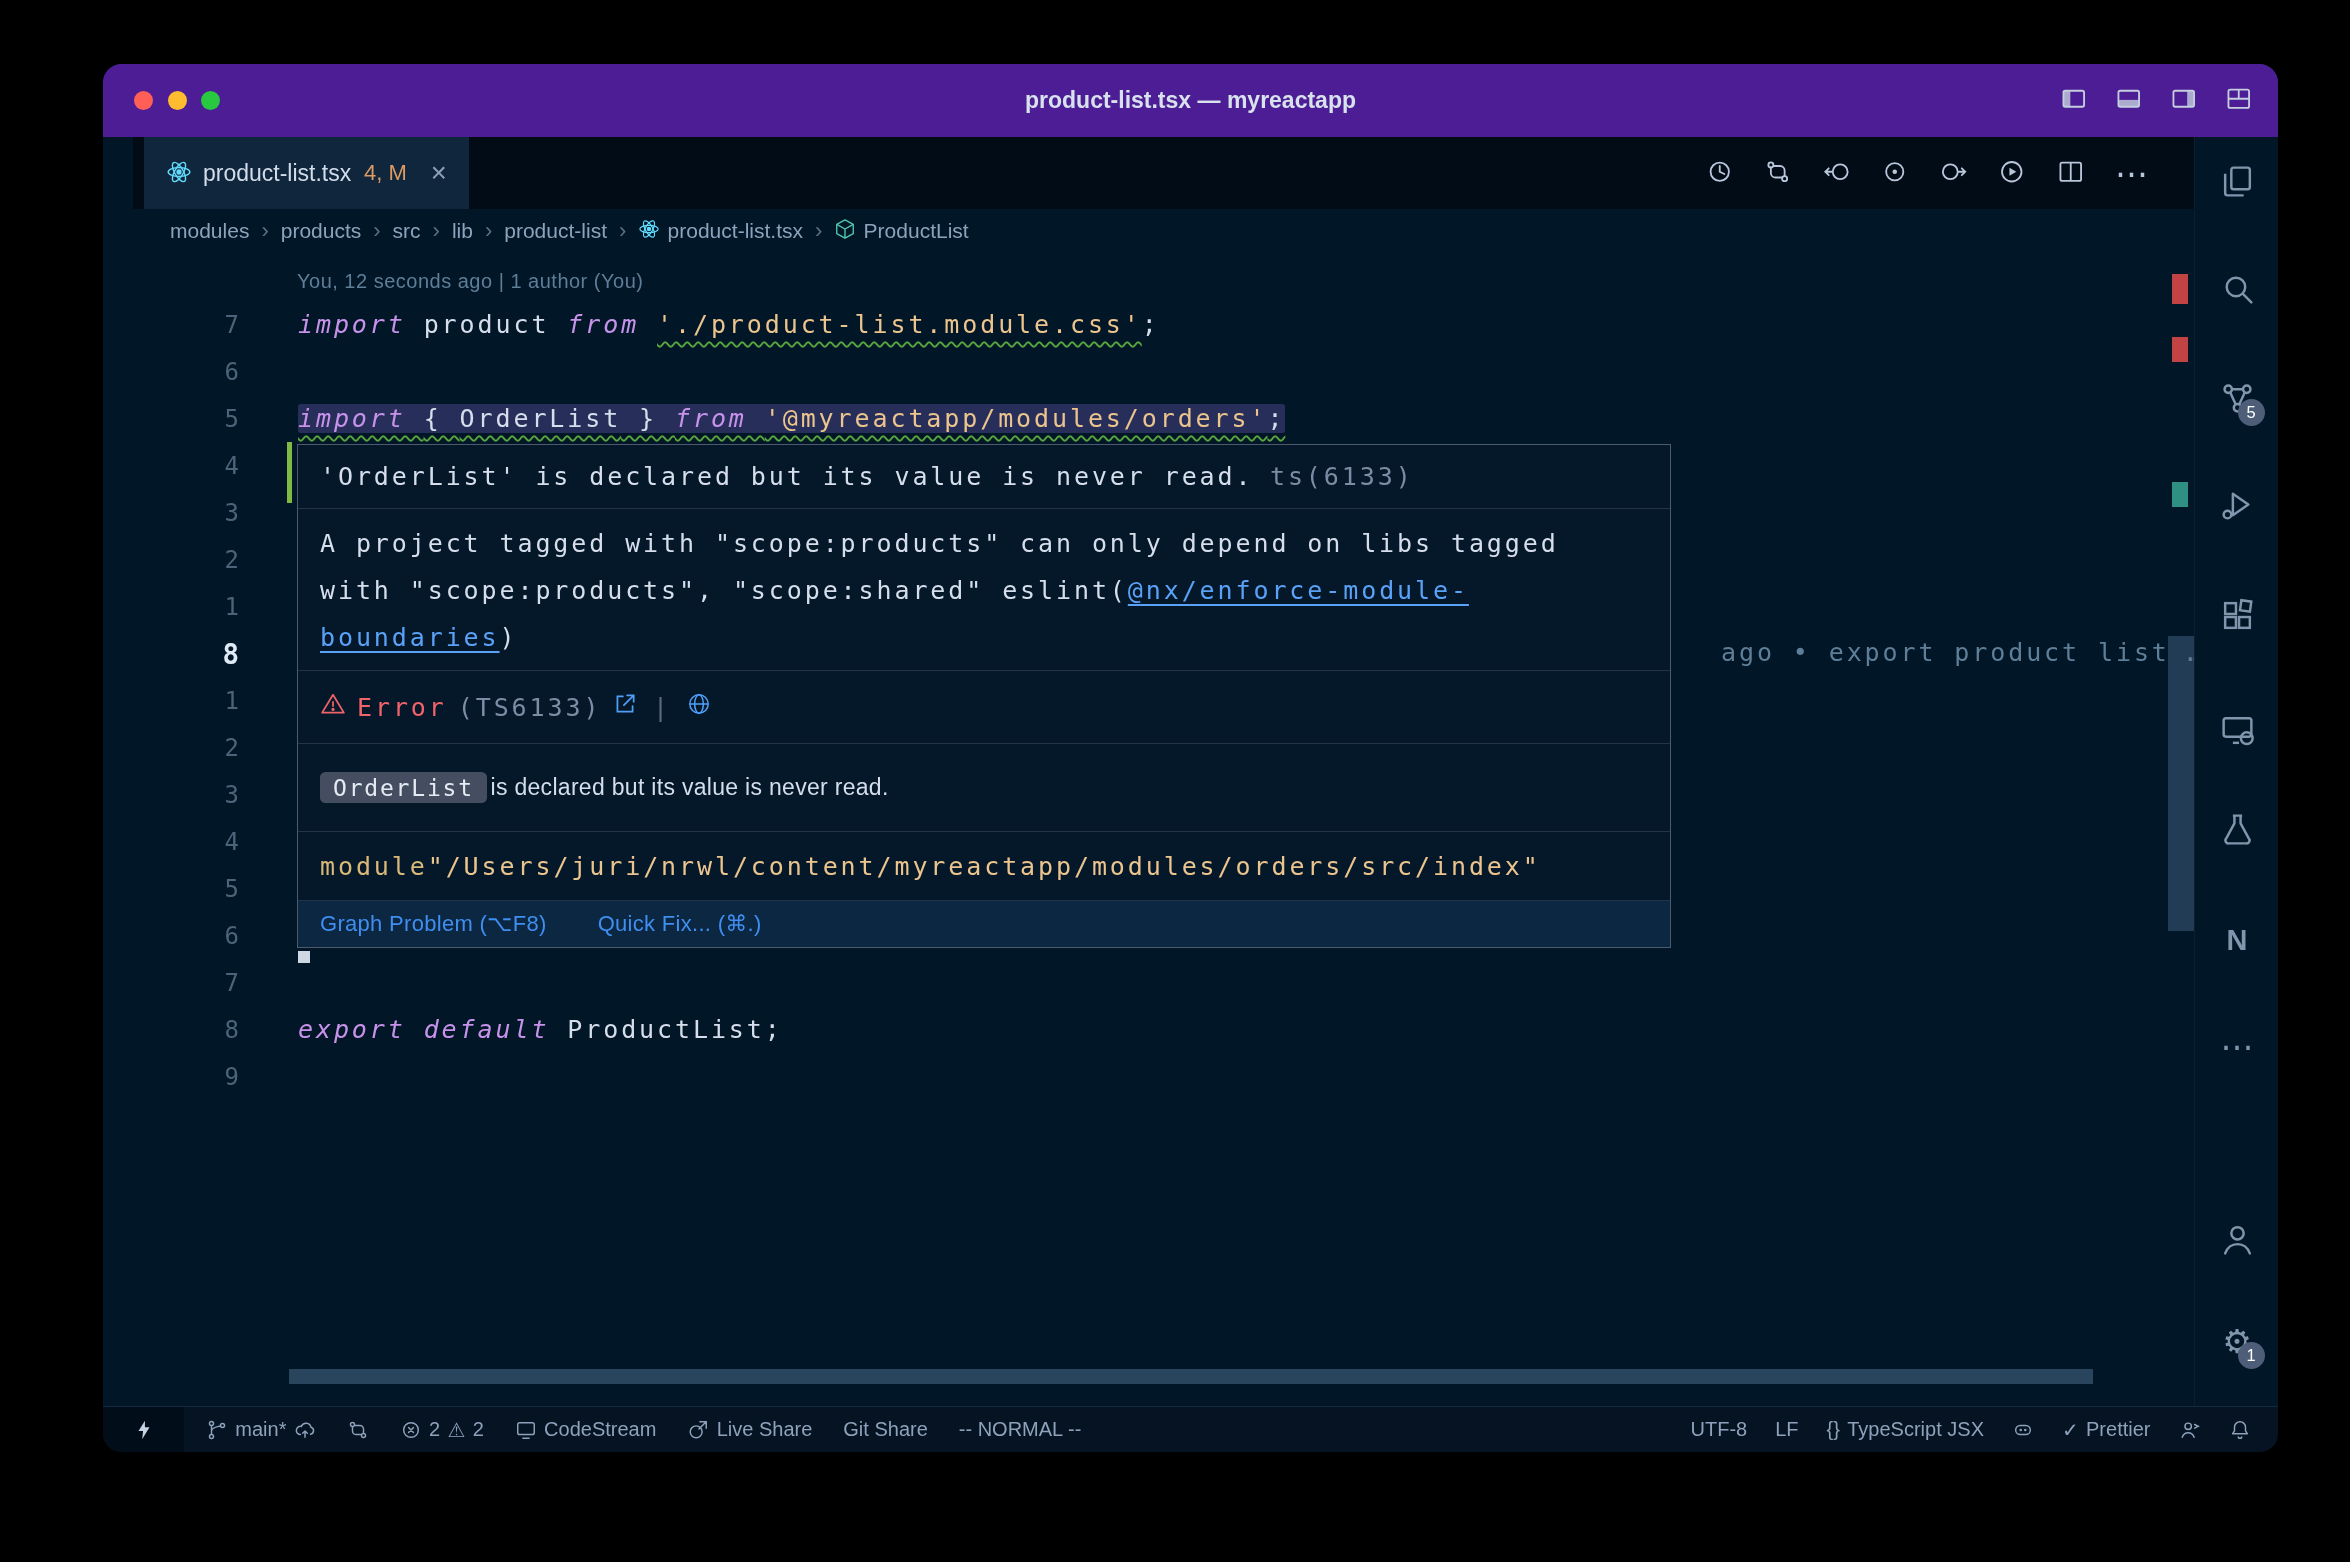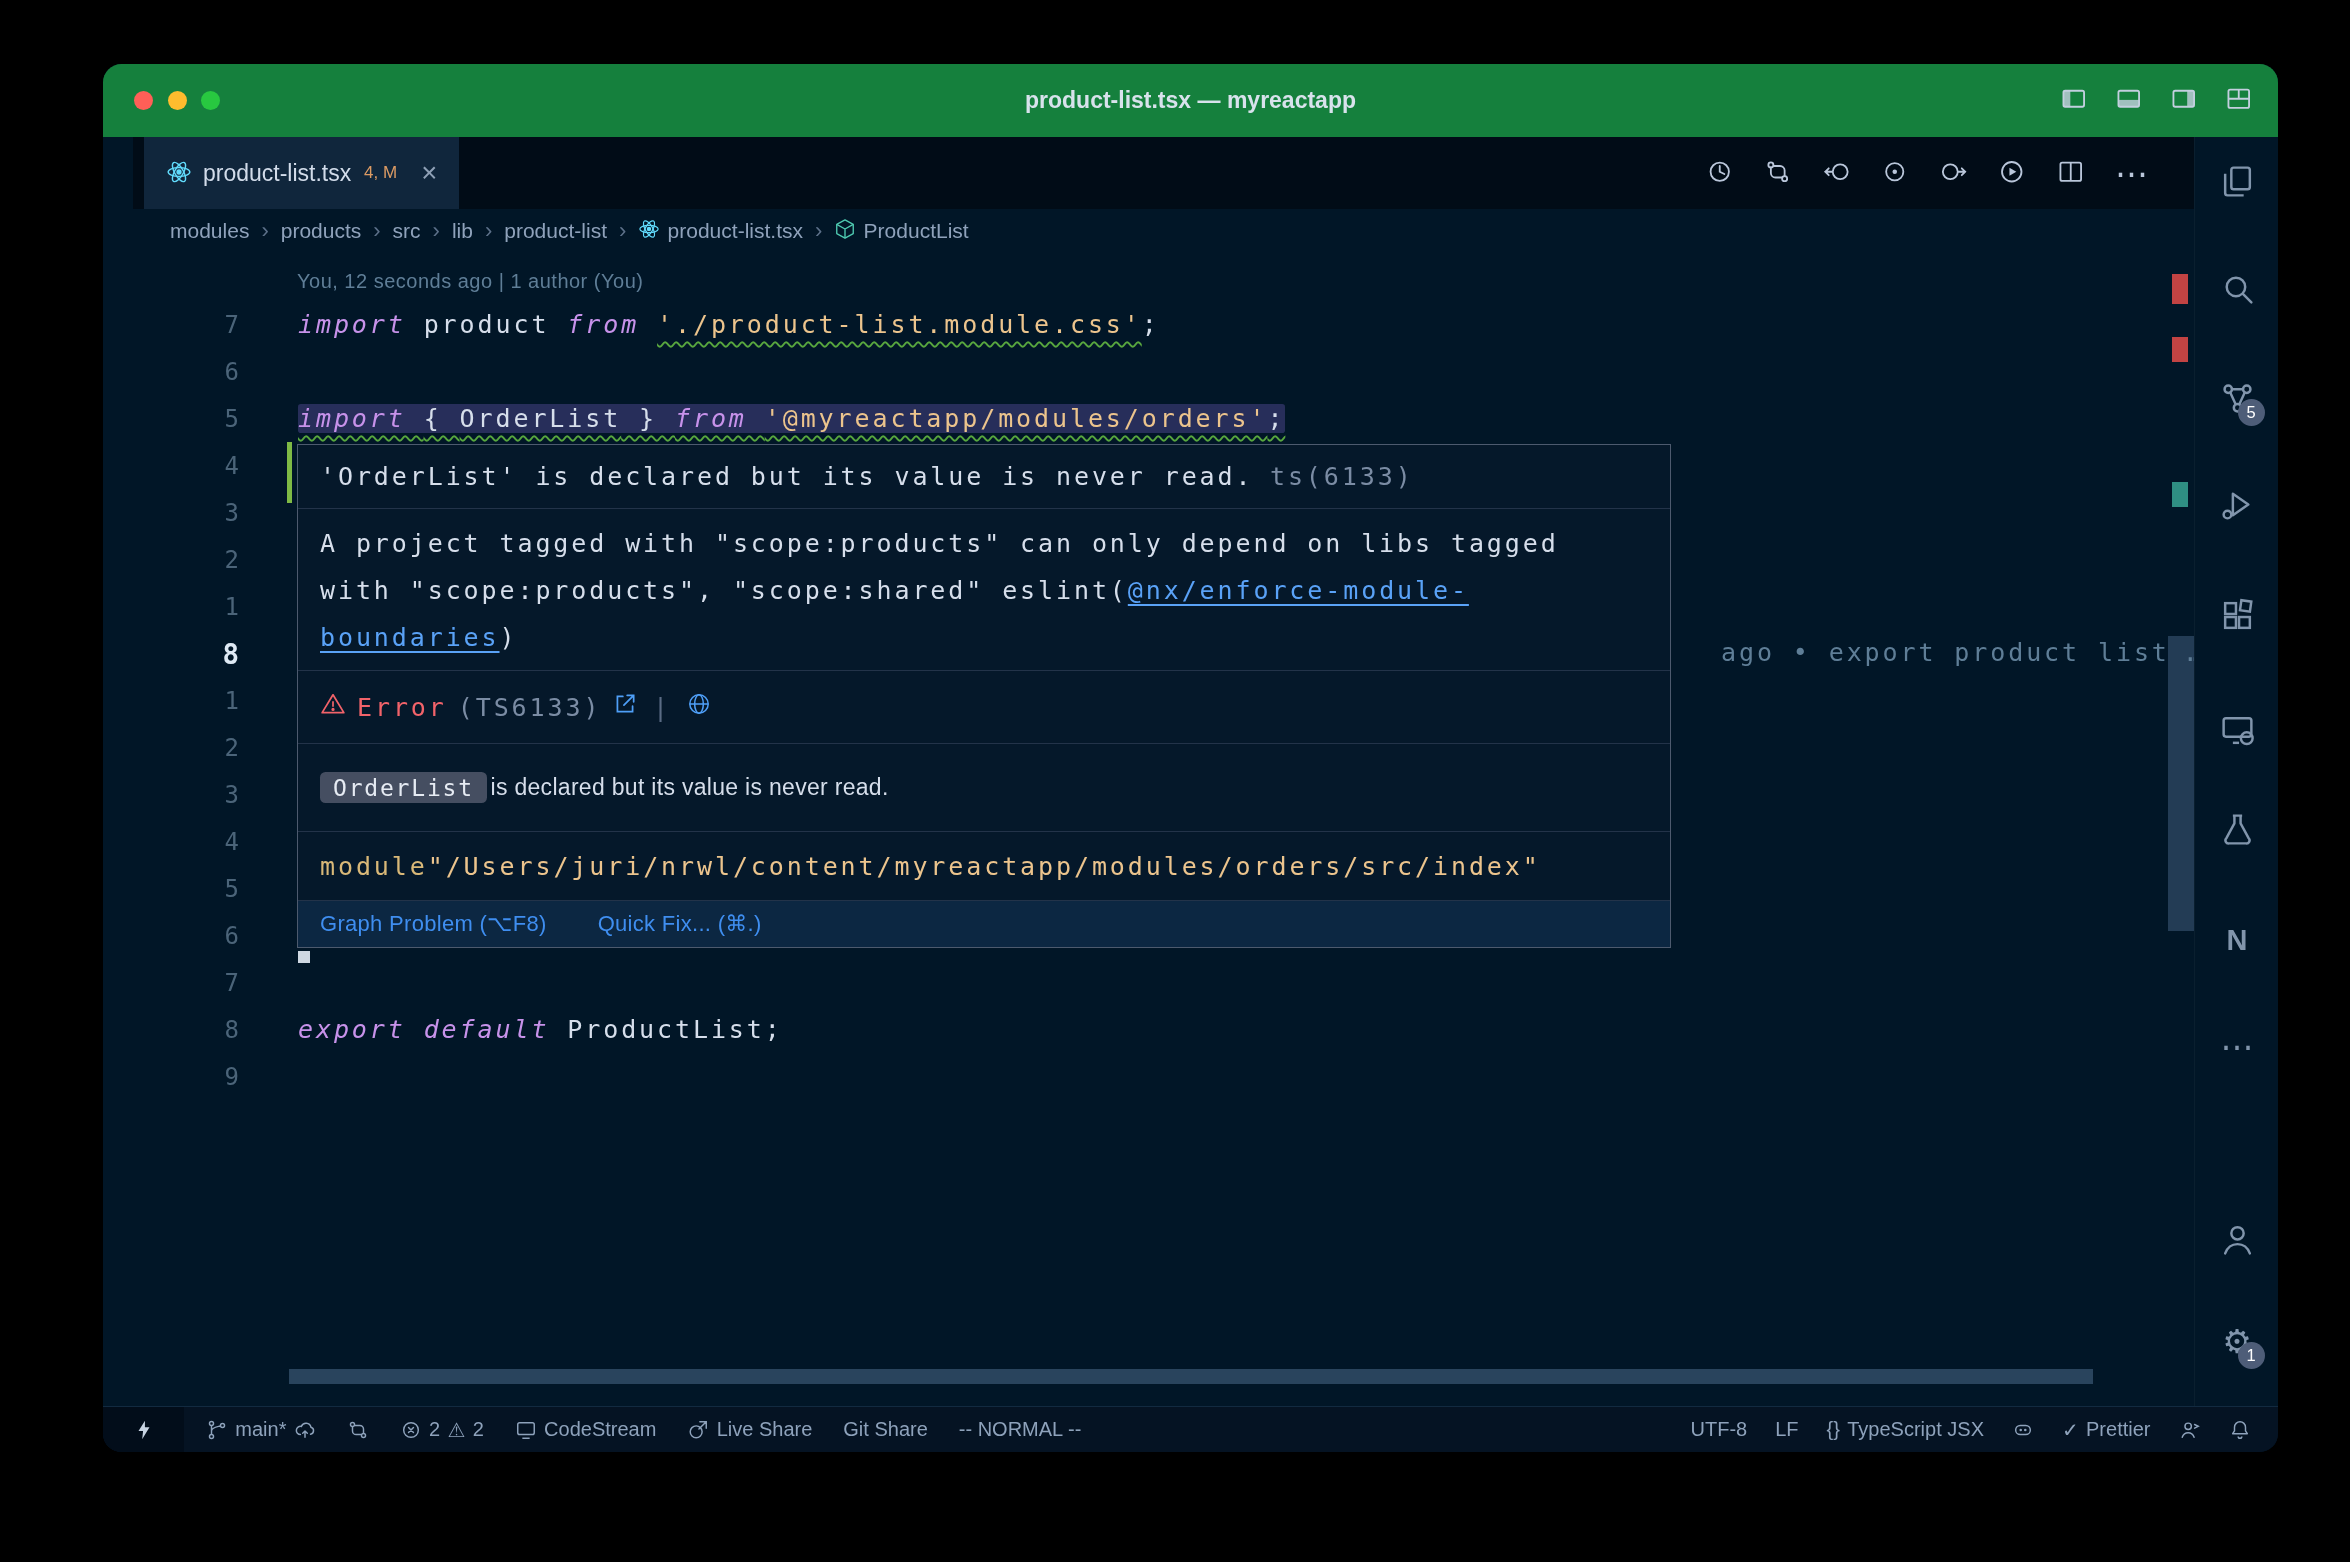--- a/index.html
+++ b/index.html
@@ -4,39 +4,39 @@
 <style>
   *{box-sizing:border-box;margin:0;padding:0}
   html,body{background:#000;}
   body{width:2351px;height:1563px;position:relative;font-family:"DejaVu Sans Mono",monospace;overflow:hidden;}
 
   .window{position:absolute;left:103px;top:64px;width:2175px;height:1388px;background:#011627;
           border-radius:18.4px;overflow:hidden;box-shadow:0 37px 110px rgba(0,0,0,.85);
           display:flex;flex-direction:column;}
 
   
-  .titlebar{flex:0 0 73px;position:relative;display:flex;align-items:center;background:#15803d;justify-content:center;}
+  .titlebar{flex:0 0 73px;position:relative;display:flex;align-items:center;background:#4c1d95;justify-content:center;}
   .traffic{position:absolute;left:31px;top:0;bottom:0;display:flex;align-items:center;gap:14.7px;}
   .light{width:19px;height:19px;border-radius:50%;}
   .light.red{background:#ff5f57}.light.yellow{background:#febc2e}.light.green{background:#28c840}
   .wtitle{margin:0 auto;color:#d8e2ec;font-size:23px;font-weight:700;font-family:"Liberation Sans",sans-serif;}
   .titlebar-actions{position:absolute;right:26px;top:0;bottom:0;display:flex;align-items:center;gap:27.5px;color:#c3cfdf;}
   .titlebar-actions .svgi{width:27.5px;height:27.5px}
 
   
   .mid{flex:1;display:flex;min-height:0;}
   .leftcol{flex:1;display:flex;flex-direction:column;min-width:0;padding-left:30px;}
 
   
   .tabbar{flex:0 0 72px;background:#010c17;display:flex;position:relative;}
   .tab{margin-left:11px;height:100%;background:#10263c;display:flex;align-items:center;padding:0 22px;gap:11px;
        font-family:"Liberation Sans",sans-serif;}
   .tab .svgi{width:26px;height:26px;color:#61dafb}
   .tab-label{color:#d2dcea;font-size:23px;}
-  .tab-badge{color:#dc9b64;font-size:17px;margin-left:1.8px;}
+  .tab-badge{color:#dc9b64;font-size:22px;margin-left:1.8px;}
   .tab-close{color:#8fa0b6;font-size:27.5px;margin-left:13px;line-height:1;}
   .editor-actions{position:absolute;right:46px;top:0;bottom:0;display:flex;align-items:center;gap:31px;color:#b9c6da;}
   .editor-actions .svgi{width:27.5px;height:27.5px}
 
   
   .breadcrumbs{flex:0 0 44px;display:flex;align-items:center;padding-left:37px;background:#011627;
                font-family:"Liberation Sans",sans-serif;font-size:21px;color:#8fa2bb;}
   .crumb{display:flex;align-items:center;gap:7.3px;}
   .crumb-sep{color:#5c7089;margin:0 12px;font-size:22px;}
   .breadcrumbs .svgi{width:22px;height:22px}

